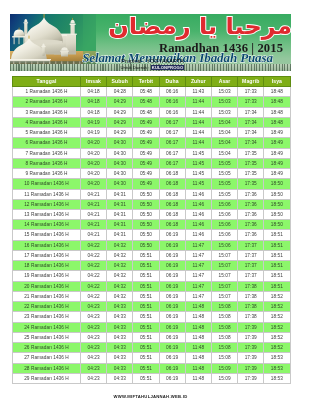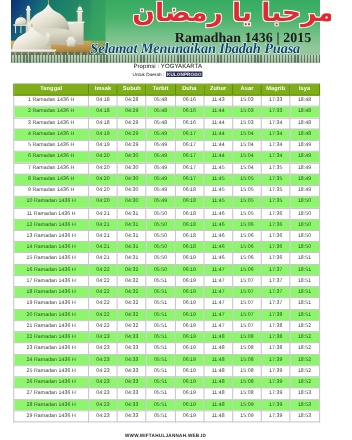--- a/index.html
+++ b/index.html
@@ -2,21 +2,21 @@
 <html><head>
 <meta charset="utf-8">
 <title>Jadwal Imsakiyah Ramadhan 1436 H</title>
 <style>
   html,body{margin:0;padding:0;}
   body{width:301px;height:400px;background:#ffffff;
        font-family:"Liberation Sans",sans-serif;overflow:hidden;}
   .page{position:relative;width:301px;height:400px;background:#fff;}
 
   
-  .banner{position:absolute;left:10px;top:0;width:281px;height:68px;overflow:hidden;padding-left:12px;}
+  .banner{position:absolute;left:10px;top:14px;width:281px;height:68px;overflow:hidden;}
   .banner svg{display:block;position:absolute;left:0;top:0;}
   .arab{position:absolute;right:-1px;top:-1px;font-family:"DejaVu Sans",sans-serif;
         font-size:23px;font-weight:bold;color:#e02a2f;direction:rtl;
         -webkit-text-stroke:1.8px #ffffff;paint-order:stroke fill;
         line-height:27px;white-space:nowrap;letter-spacing:0px;
         transform:scaleX(1.05);transform-origin:100% 0;}
   .btitle{position:absolute;left:70.5px;top:27.6px;width:281px;text-align:center;
           font-family:"Liberation Serif",serif;font-size:12.6px;font-weight:bold;
           color:#1a1a1a;letter-spacing:.1px;line-height:12px;white-space:nowrap;}
   .bsub{position:absolute;left:27px;top:37.6px;width:281px;text-align:center;

